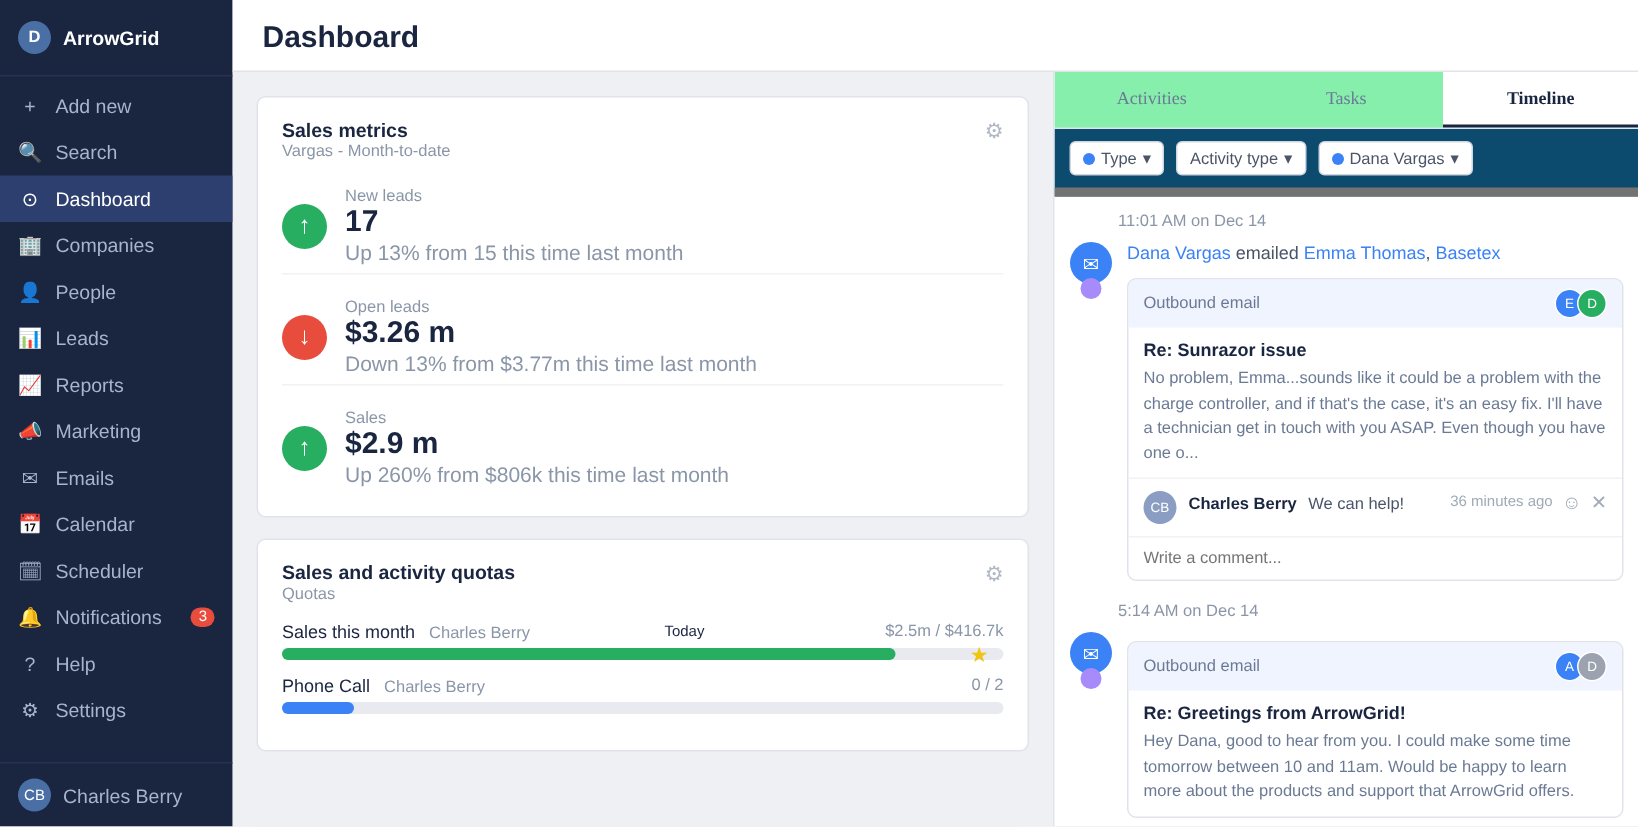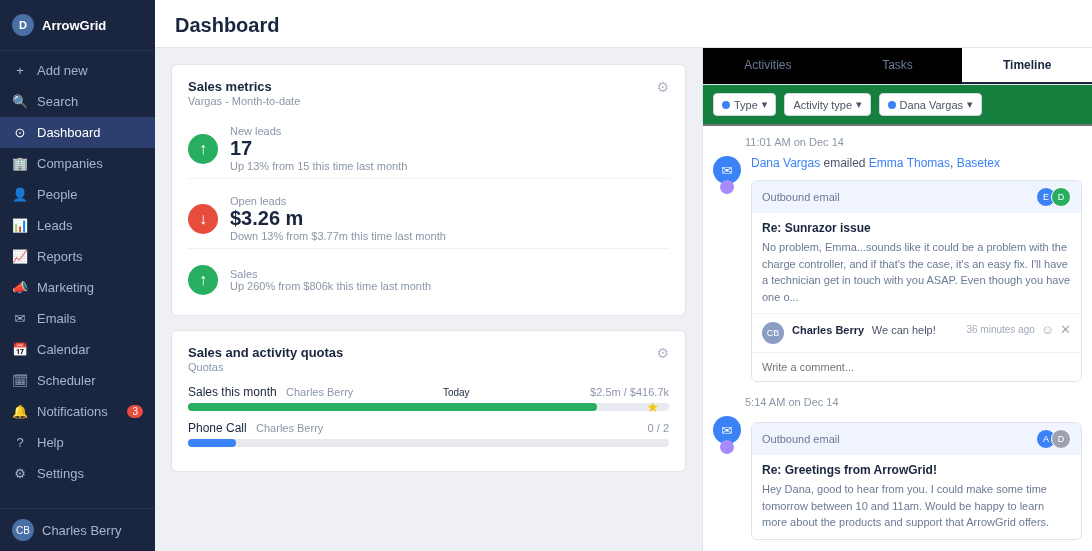--- a/index.html
+++ b/index.html
@@ -38,39 +38,39 @@
     
     .metrics-grid { display: flex; flex-direction: column; gap: 10px; }
     .metric-row { display: flex; align-items: center; gap: 12px; padding: 6px 0; border-bottom: 1px solid #f0f2f5; }
     .metric-row:last-child { border-bottom: none; }
     .metric-arrow { width: 30px; height: 30px; border-radius: 50%; display: flex; align-items: center; justify-content: center; font-size: 16px; flex-shrink: 0; }
     .metric-arrow.up { background: #27ae60; color: #fff; }
     .metric-arrow.down { background: #e74c3c; color: #fff; }
     .metric-info { flex: 1; }
     .metric-label { font-size: 11px; color: #8a96a8; }
     .metric-value { font-size: 20px; font-weight: 700; color: #1a2540; }
-    .metric-change { font-size: 11px; color: #8a96a8; }
+    .metric-change { font-size: 14px; color: #8a96a8; }
 
     
     .quota-row { margin-bottom: 10px; }
     .quota-header { display: flex; justify-content: space-between; align-items: center; margin-bottom: 4px; font-size: 12px; }
     .quota-label { color: #1a2540; }
     .quota-person { color: #8a96a8; font-size: 11px; margin-left: 6px; }
     .quota-value { color: #8a96a8; font-size: 11px; }
     .progress-bar-bg { background: #e8eaf0; border-radius: 4px; height: 8px; position: relative; }
     .progress-bar-fill { height: 100%; border-radius: 4px; background: #27ae60; }
     .progress-star { position: absolute; right: 10px; top: -4px; color: #f1c40f; font-size: 14px; }
     .today-label { position: absolute; font-size: 10px; color: #1a2540; top: -16px; }
 
     
     .right-panel { width: 390px; background: #fff; border-left: 1px solid #e0e4ea; display: flex; flex-direction: column; flex-shrink: 0; overflow: hidden; }
-    .panel-tabs { display: flex; border-bottom: 1px solid #e0e4ea; background: #000000; }
+    .panel-tabs { display: flex; border-bottom: 1px solid #e0e4ea; background: #86efac; font-family: Liberation Serif, serif; }
     .panel-tab { flex: 1; text-align: center; padding: 10px 6px; font-size: 12px; color: #6b7a94; cursor: pointer; border-bottom: 2px solid transparent; }
     .panel-tab.active { color: #1a2540; font-weight: 600; border-bottom: 2px solid #1a2540; background: #fff; }
-    .panel-filters { display: flex; gap: 8px; padding: 8px 10px; border-bottom: 2px solid #737373; background: #15803d; }
+    .panel-filters { display: flex; gap: 8px; padding: 8px 10px; border-bottom: 6px solid #737373; background: #0c4a6e; }
     .filter-btn { display: flex; align-items: center; gap: 4px; padding: 4px 8px; border: 1px solid #d0d6e0; border-radius: 4px; font-size: 11px; color: #4a5568; cursor: pointer; background: #fff; }
     .filter-btn .dot { width: 8px; height: 8px; background: #3b82f6; border-radius: 50%; }
     .panel-timeline { flex: 1; overflow-y: auto; padding: 10px; }
 
     
     .timeline-event { margin-bottom: 14px; }
     .event-time { font-size: 11px; color: #8a96a8; margin-bottom: 6px; padding-left: 32px; }
     .event-header { display: flex; gap: 10px; align-items: flex-start; }
     .event-icon { width: 28px; height: 28px; border-radius: 50%; display: flex; align-items: center; justify-content: center; flex-shrink: 0; margin-top: 2px; }
     .event-icon.email { background: #3b82f6; color: #fff; font-size: 13px; }
@@ -208,20 +208,21 @@
               <div class="metric-label">Open leads</div>
               <div class="metric-value">$3.26 m</div>
               <div class="metric-change">Down 13% from $3.77m this time last month</div>
             </div>
           </div>
 
           <div class="metric-row">
             <div class="metric-arrow up">↑</div>
             <div class="metric-info">
               <div class="metric-label">Sales</div>
+              <div class="metric-value">$2.9 m</div>
               <div class="metric-change">Up 260% from $806k this time last month</div>
             </div>
           </div>
         </div>
       </div>
 
       <div class="card">
         <div class="card-header">
           <div>
             <div class="card-title">Sales and activity quotas</div>

